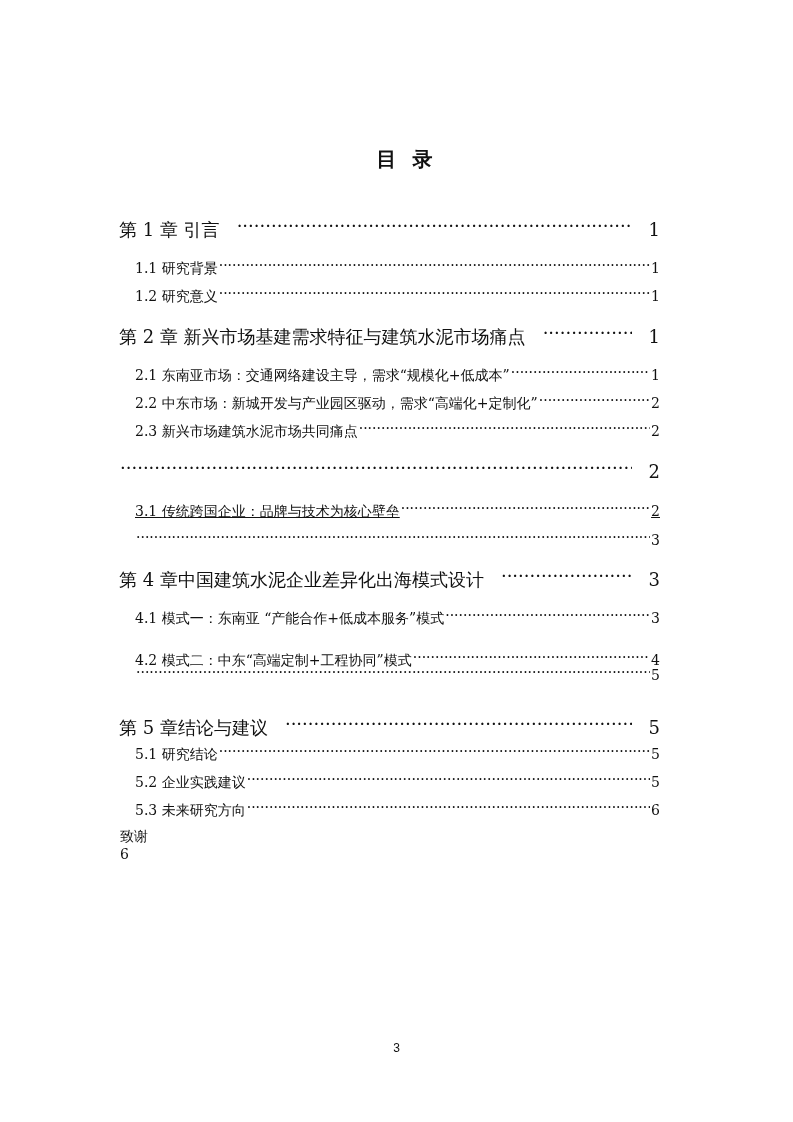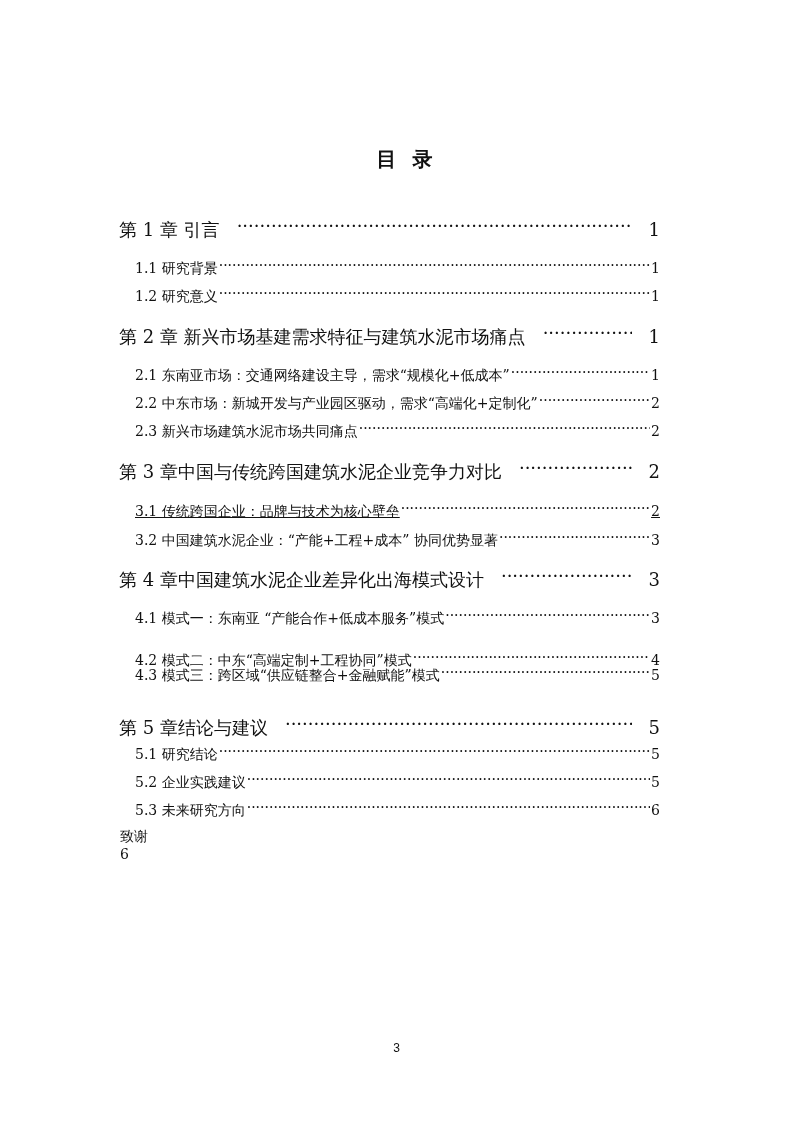--- a/index.html
+++ b/index.html
@@ -54,51 +54,48 @@
       <span class="label">2.2 中东市场：新城开发与产业园区驱动，需求“高端化+定制化”</span>
       <span class="dots"></span>
       <span class="page">2</span>
     </div>
     <div class="row section" style="top: 422px;">
       <span class="label">2.3  新兴市场建筑水泥市场共同痛点</span>
       <span class="dots"></span>
       <span class="page">2</span>
     </div>
     <div class="row chapter" style="top: 460px;">
-      <span class="label">第 3 章中国与传统跨国建筑水泥企业竞争力对比</span>
       <span class="dots"></span>
       <span class="page">2</span>
     </div>
     <div class="row section" style="top: 502px; text-decoration: underline;">
       <span class="label">3.1 传统跨国企业：品牌与技术为核心壁垒</span>
       <span class="dots"></span>
       <span class="page">2</span>
     </div>
     <div class="row section" style="top: 531px;">
-      <span class="label">3.2 中国建筑水泥企业：“产能+工程+成本” 协同优势显著 </span>
       <span class="dots"></span>
       <span class="page">3</span>
     </div>
     <div class="row chapter" style="top: 568px;">
       <span class="label">第 4 章中国建筑水泥企业差异化出海模式设计</span>
       <span class="dots"></span>
       <span class="page">3</span>
     </div>
     <div class="row section" style="top: 609px;">
       <span class="label">4.1  模式一：东南亚  “产能合作+低成本服务”模式</span>
       <span class="dots"></span>
       <span class="page">3</span>
     </div>
     <div class="row section" style="top: 651px;">
       <span class="label">4.2 模式二：中东“高端定制+工程协同”模式</span>
       <span class="dots"></span>
       <span class="page">4</span>
     </div>
     <div class="row section" style="top: 666px;">
-      <span class="label">4.3  模式三：跨区域“供应链整合+金融赋能”模式</span>
       <span class="dots"></span>
       <span class="page">5</span>
     </div>
     <div class="row chapter" style="top: 716px;">
       <span class="label">第 5 章结论与建议</span>
       <span class="dots"></span>
       <span class="page">5</span>
     </div>
     <div class="row section" style="top: 745px; text-align: center;">
       <span class="label">5.1 研究结论</span>

